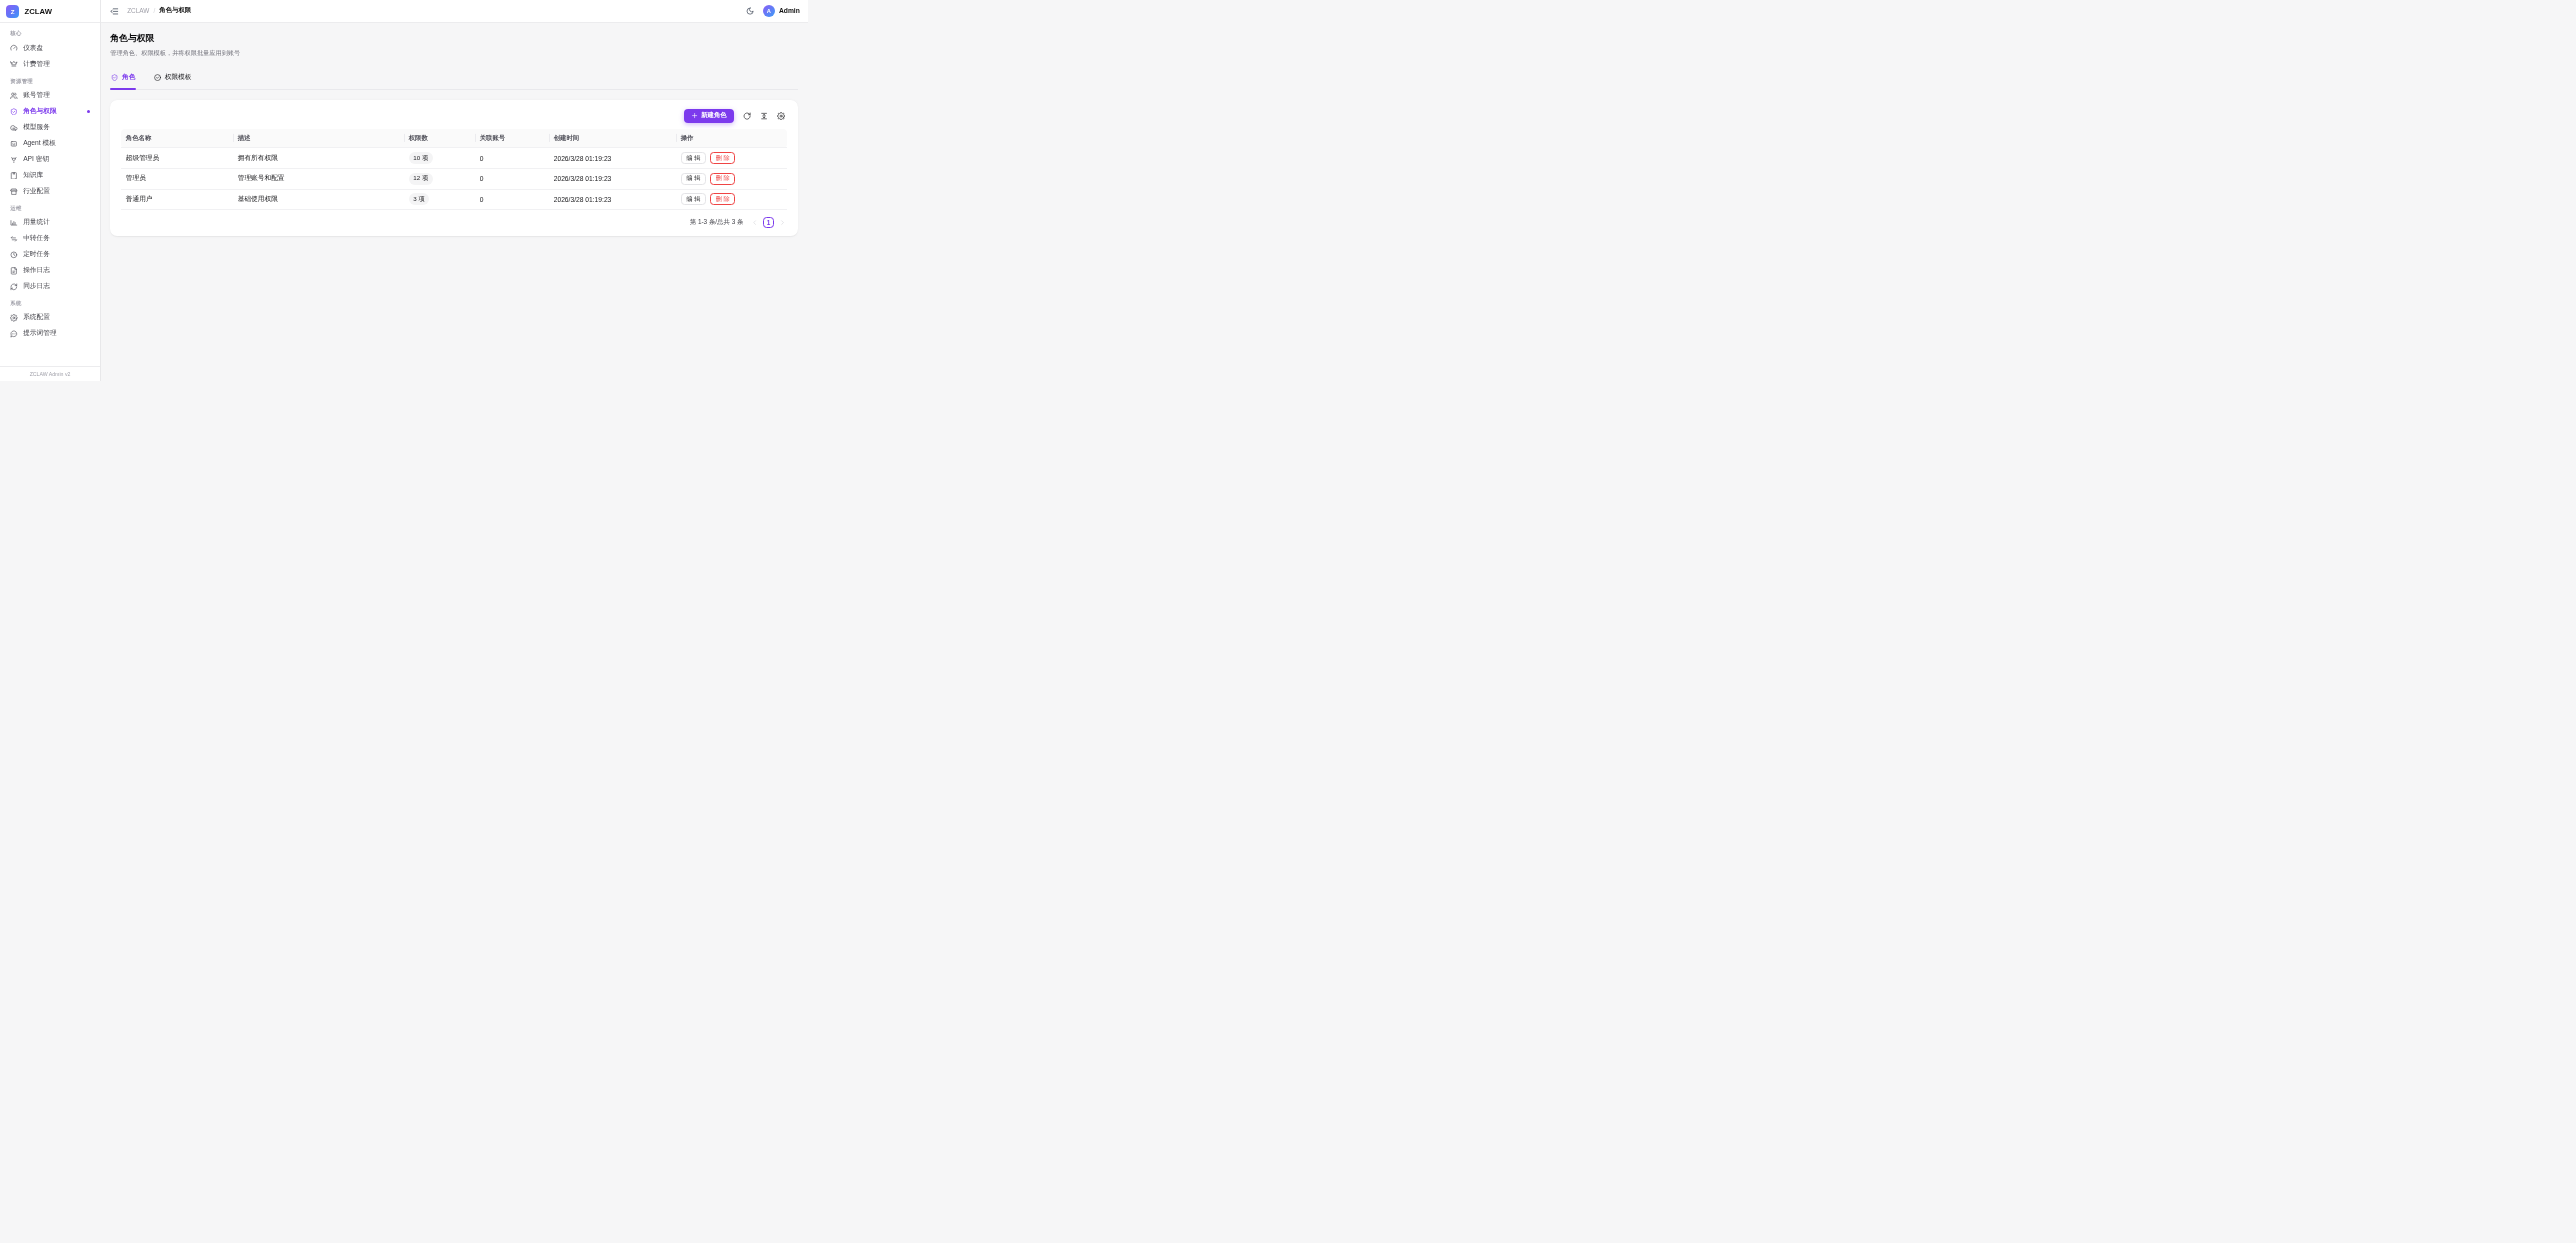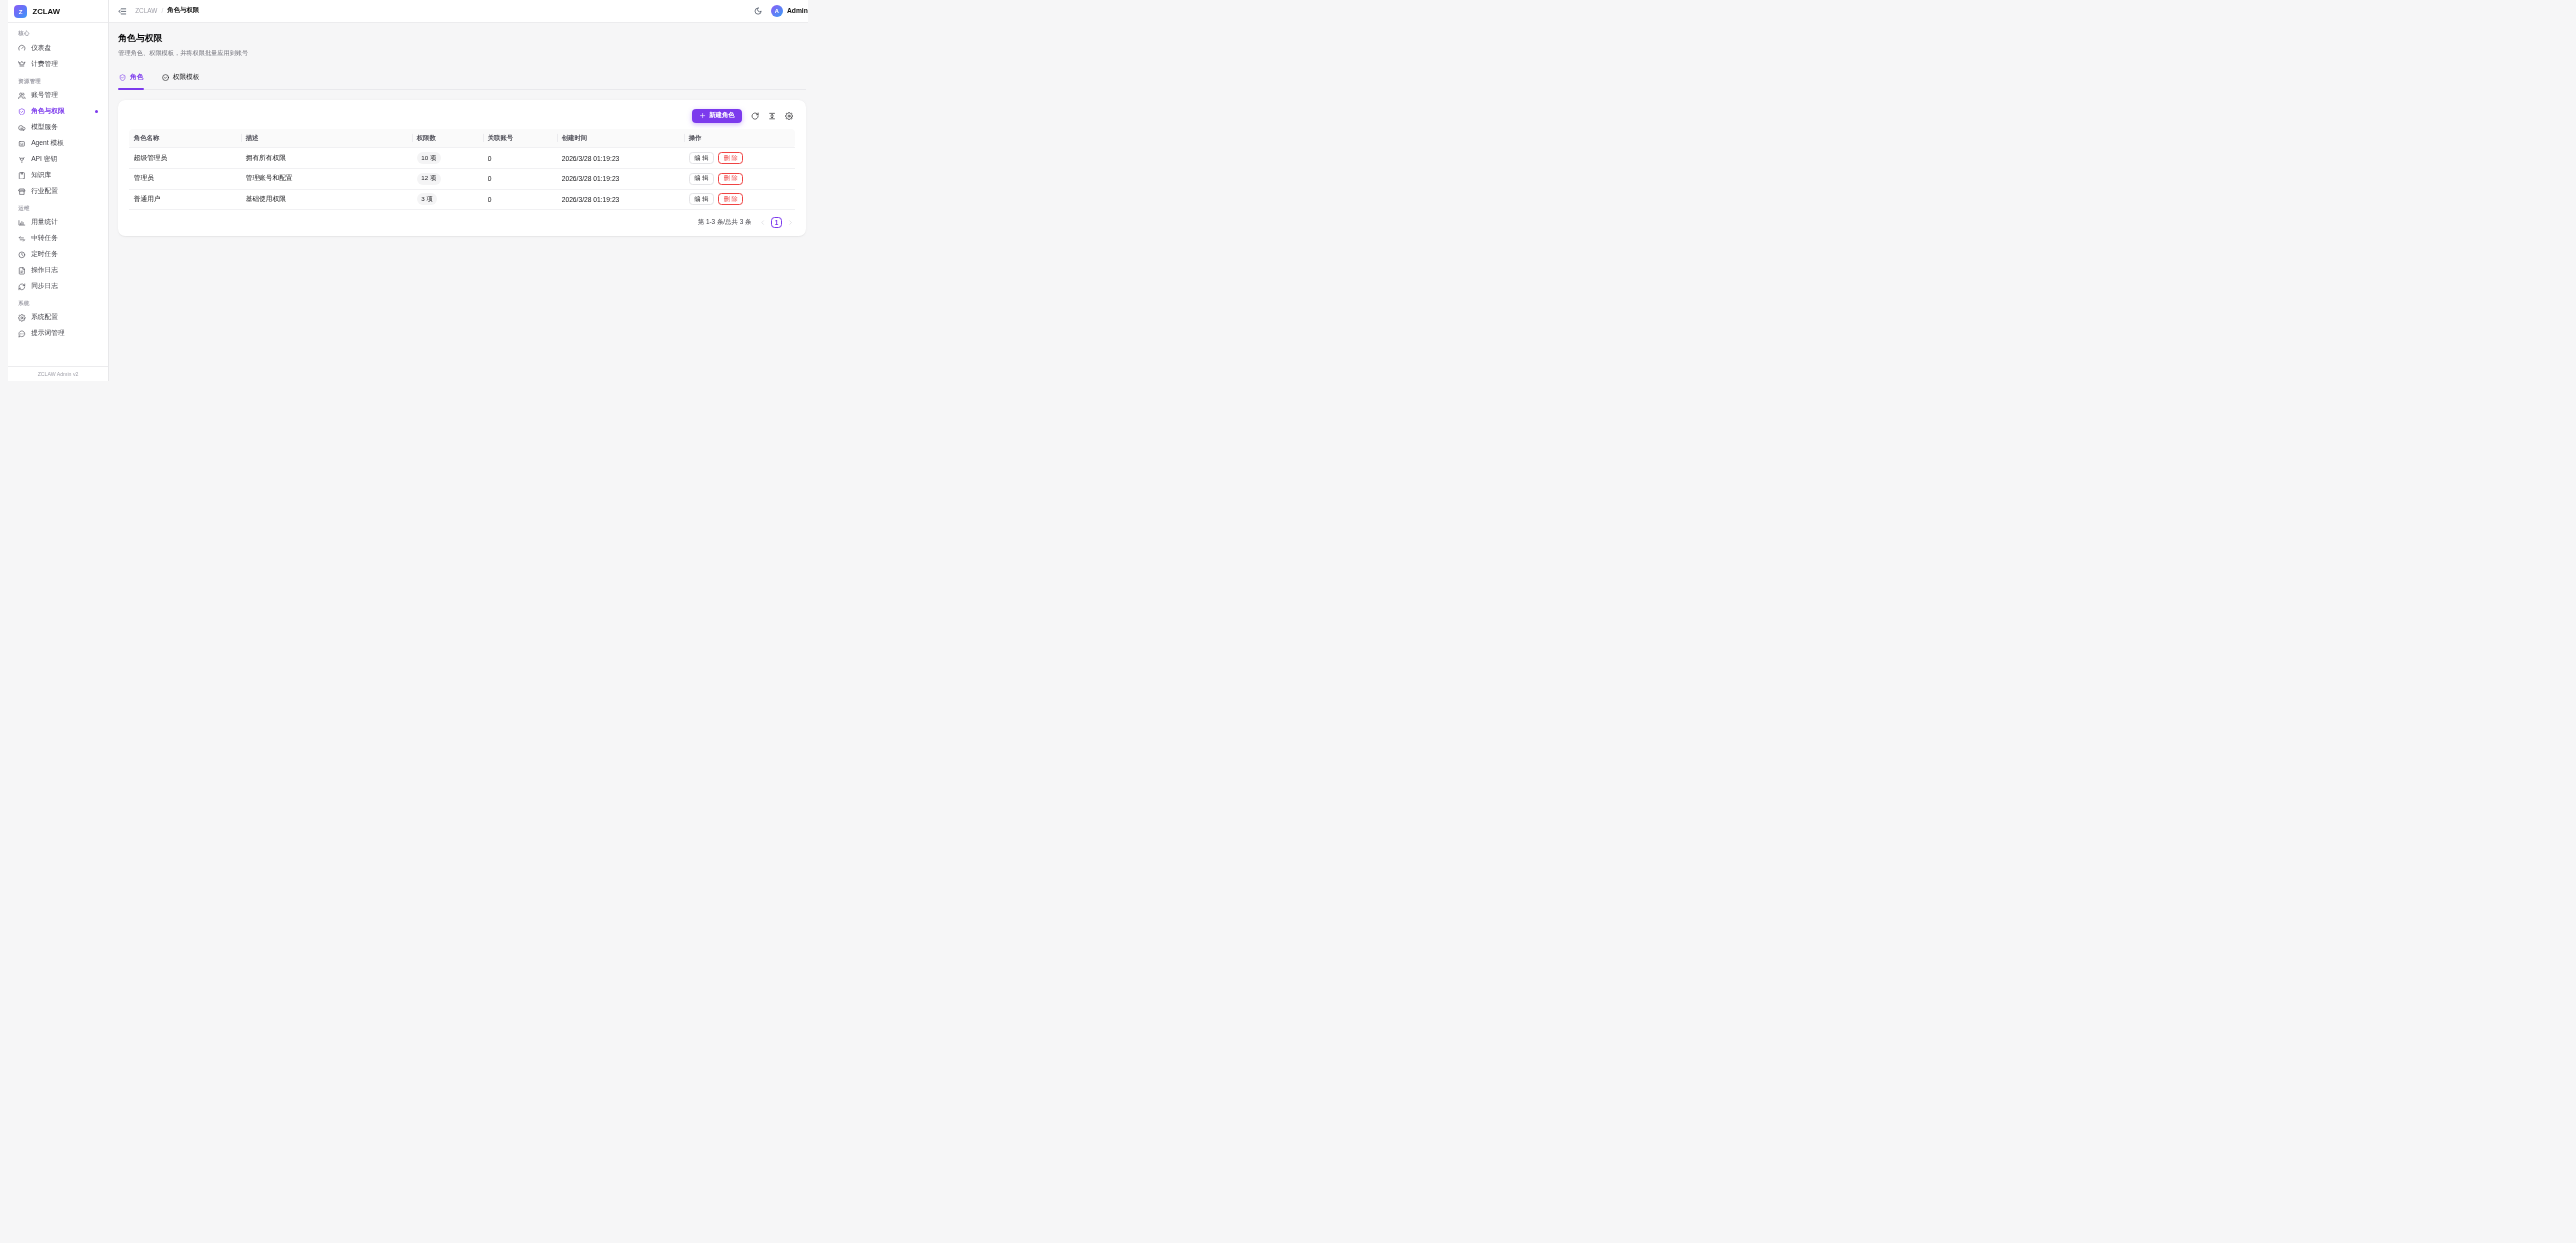--- a/index.html
+++ b/index.html
@@ -1,21 +1,21 @@
 <!DOCTYPE html>
 <html style="font-size:8.2px"><head>
 <meta charset="utf-8">
 <style>
   * { margin:0; padding:0; box-sizing:border-box; }
   html,body { width:808px; height:381px; overflow:hidden; }
   body {
     font-family:"Liberation Sans","DejaVu Sans",sans-serif;
     font-size:6.7px; color:#18181b; background:#f6f6f7;
   }
-  .app { display:flex; width:100%; height:100%;margin-left:8px; }
+  .app { display:flex; width:100%; height:100%; }
 
   
   .sidebar {
     width:101px; min-width:101px; background:#fff; height:100%;
     border-right:0.5px solid #e8e8ea; display:flex; flex-direction:column; position:relative;
   }
   .side-logo-row { height:23px; display:flex; align-items:center; gap:5.2px; padding:0 6.2px; border-bottom:0.5px solid #ececee; }
   .logo-badge {
     width:13px; height:13px; border-radius:4.1px; display:flex; align-items:center; justify-content:center;
     background:linear-gradient(135deg,#8b5cf6 0%,#5a7bf8 60%,#3b9df6 100%);

